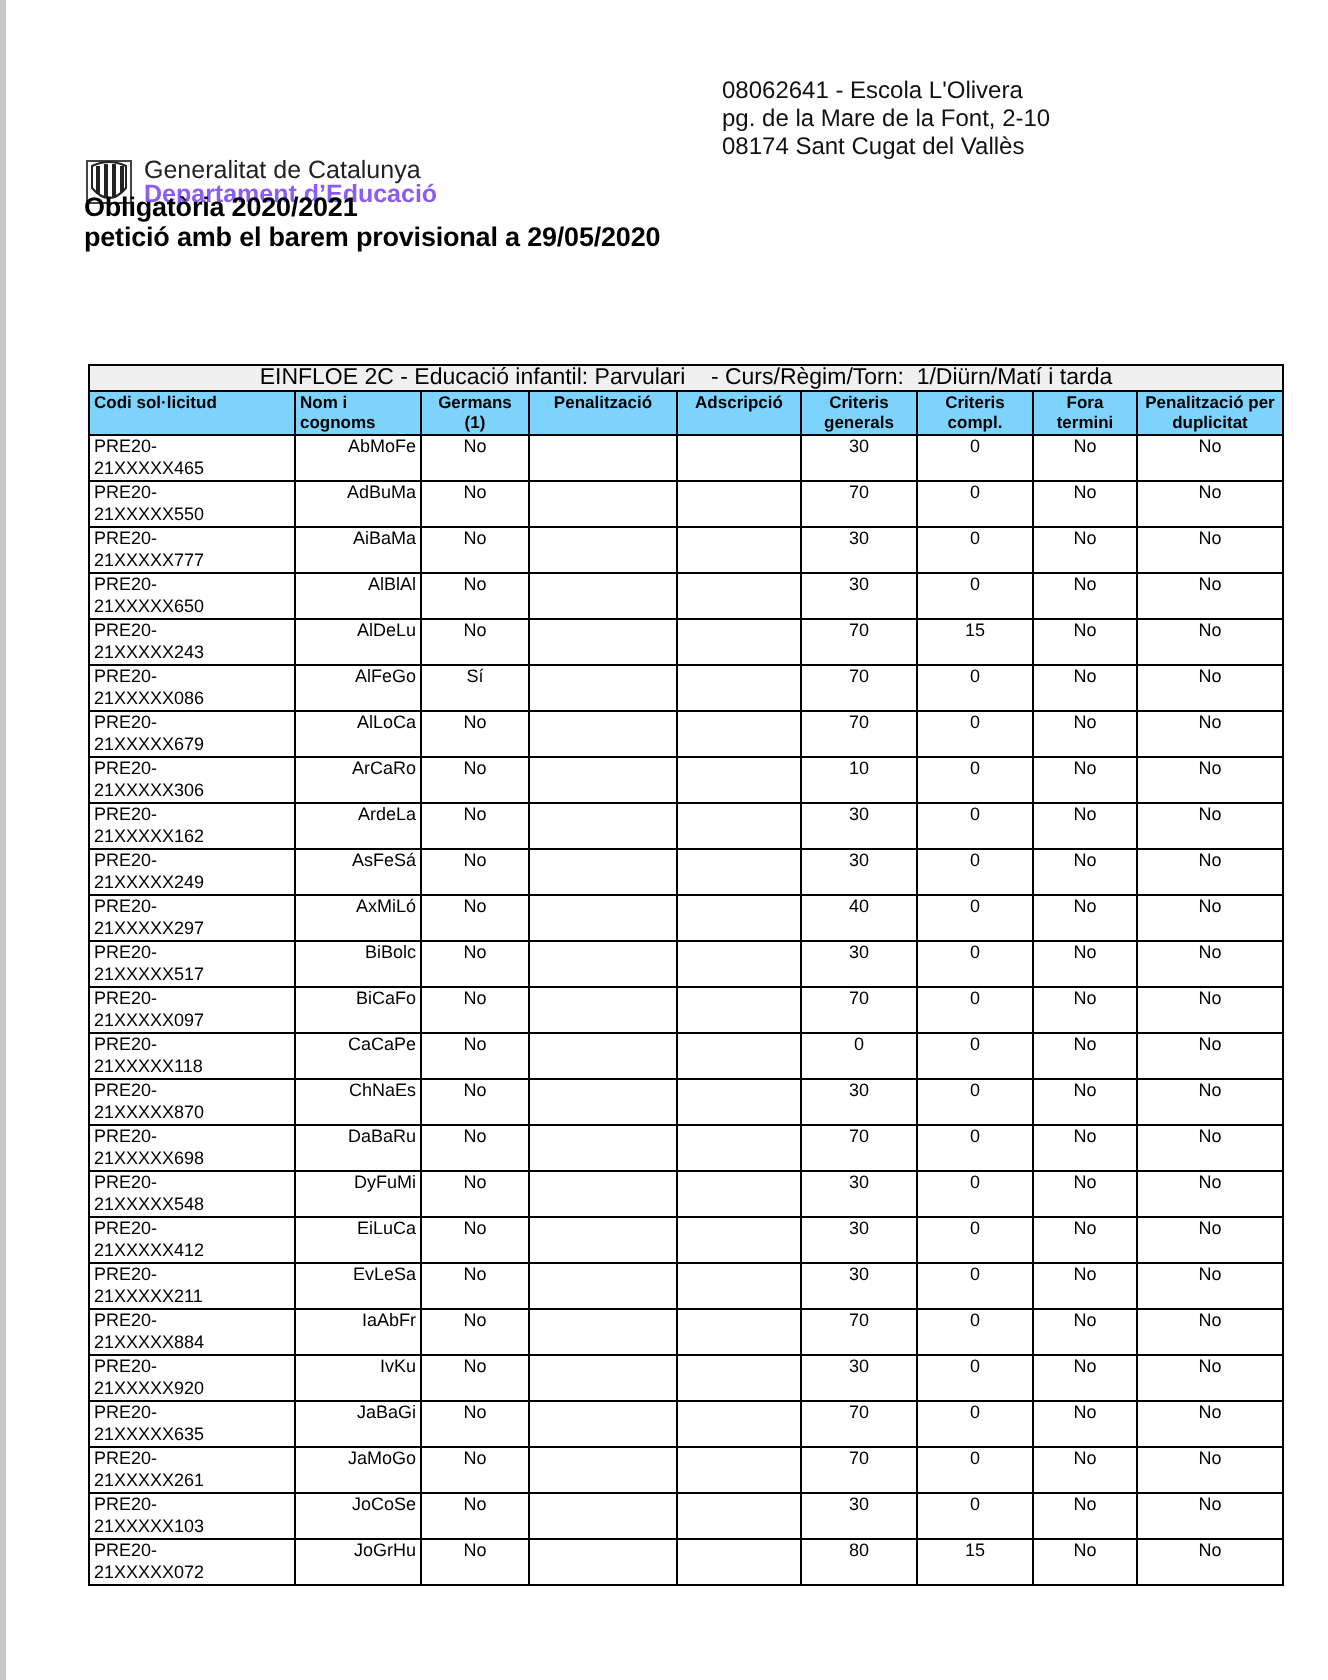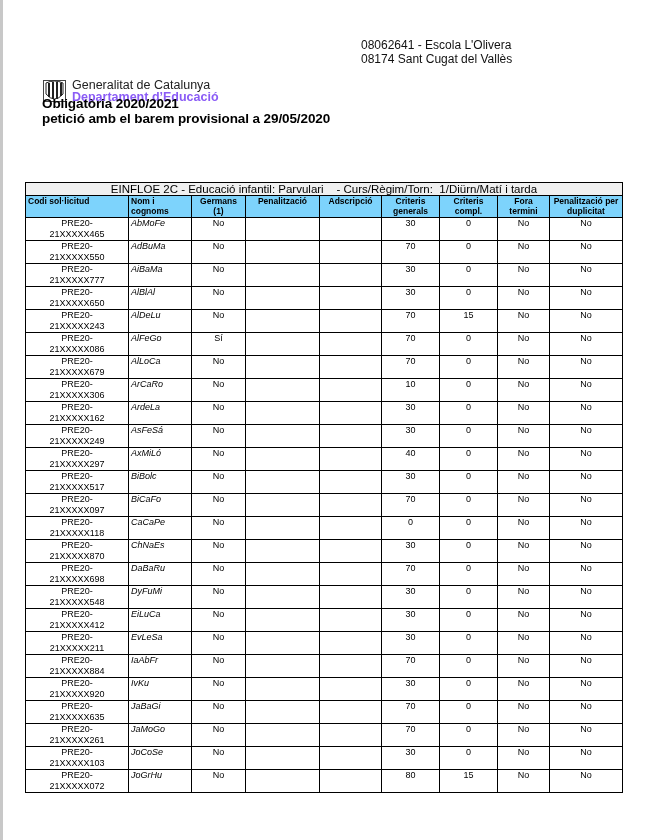--- a/index.html
+++ b/index.html
@@ -10,31 +10,31 @@
   .left-edge { position: absolute; left: 0; top: 0; width: 3px; height: 840px; background: #c8c8c8; }
   .logo { position: absolute; left: 43px; top: 44px; display: flex; align-items: center; margin-top: 35px; }
   .logo-icon { width: 23px; height: 22px; margin-right: 6px; }
   .logo-text { line-height: 12px; }
   .logo-line1 { font-size: 12.5px; color: #222; }
   .logo-line2 { font-size: 12.5px; font-weight: bold; color: #8b5cf6; }
   .address { position: absolute; left: 361px; top: 38px; font-size: 12px; line-height: 14px; color: #111; }
   .title-block { position: absolute; left: 42px; top: 96px; font-size: 13.5px; font-weight: bold; line-height: 15px; width: 600px; letter-spacing: -0.1px; }
   .title-block div { white-space: nowrap; }
   table.list {
-    position: absolute; left: 25px; top: 182px; width: 597px;
+    position: absolute; left: 44px; top: 182px; width: 597px;
     border-collapse: collapse; table-layout: fixed;
     font-size: 9px; line-height: 11px; padding-left: 10px;
   }
   table.list td, table.list th { border: 1.5px solid #000; padding: 0 2px; vertical-align: top; overflow: hidden; }
   .section-row th { background: #f0f0f0; font-size: 11.5px; font-weight: normal; text-align: center; height: 12px; line-height: 12px; padding: 0; border-bottom: 1px solid #000; }
   .head-row th { background: #7dd3fc; font-weight: bold; font-size: 8.5px; line-height: 10px; height: 21px; text-align: center; }
   .head-row th.left { text-align: left; }
   tbody td { height: 21px; font-size: 9px; }
-  td.code { text-align: center; line-height: 11px; }
-  td.name { text-align: left; padding-left: 3px; font-style: italic; }
+  td.code { text-align: left; line-height: 11px; }
+  td.name { text-align: right; padding-left: 3px; }
   td.c { text-align: center; }
 </style>
 </head>
 <body>
 
 <div class="left-edge"></div>
 
 <div class="logo">
   <svg class="logo-icon" viewBox="0 0 23 22">
     <rect x="0.5" y="0.5" width="22" height="21" fill="#fff" stroke="#444" stroke-width="1"></rect>
@@ -45,20 +45,21 @@
     <rect x="17" y="3" width="2" height="13" fill="#222"></rect>
   </svg>
   <div class="logo-text">
     <div class="logo-line1">Generalitat de Catalunya</div>
     <div class="logo-line2">Departament d’Educació</div>
   </div>
 </div>
 
 <div class="address">
   <div>08062641 - Escola L'Olivera</div>
+  <div>pg. de la Mare de la Font, 2-10</div>
   <div>08174 Sant Cugat del Vallès</div>
 </div>
 
 <div class="title-block">
   <div>Obligatòria 2020/2021</div>
   <div>petició amb el barem provisional a 29/05/2020</div>
 </div>
 
 <table class="list">
   <colgroup>

